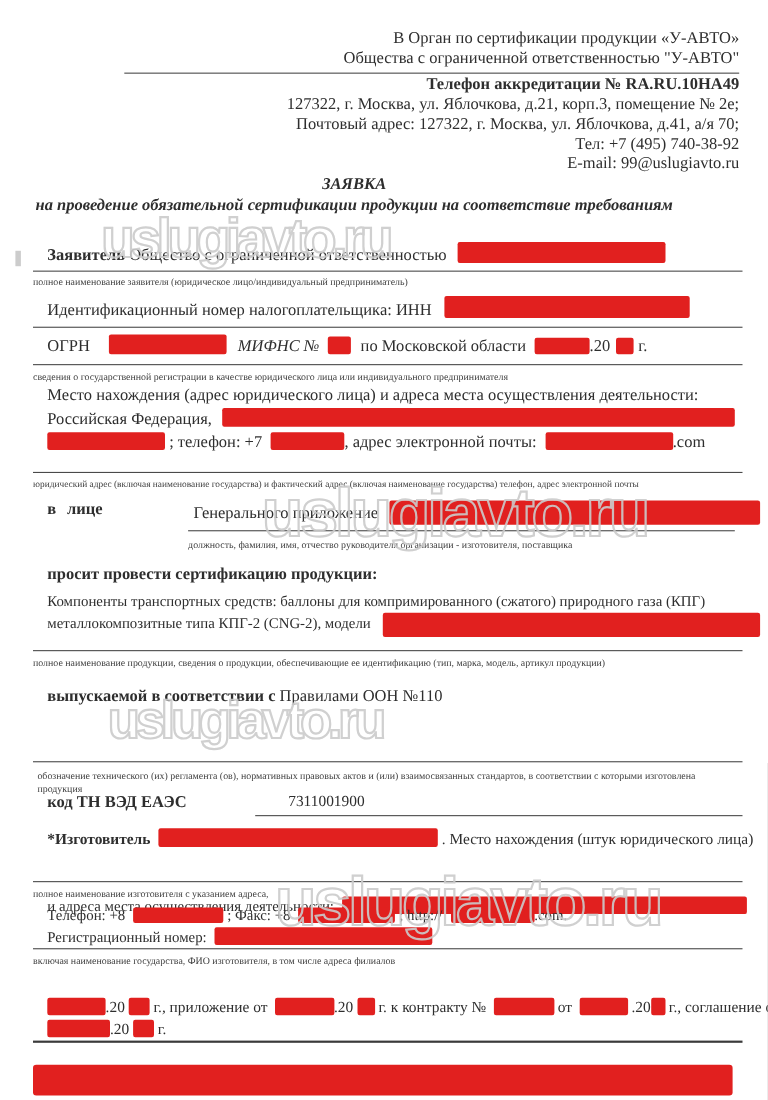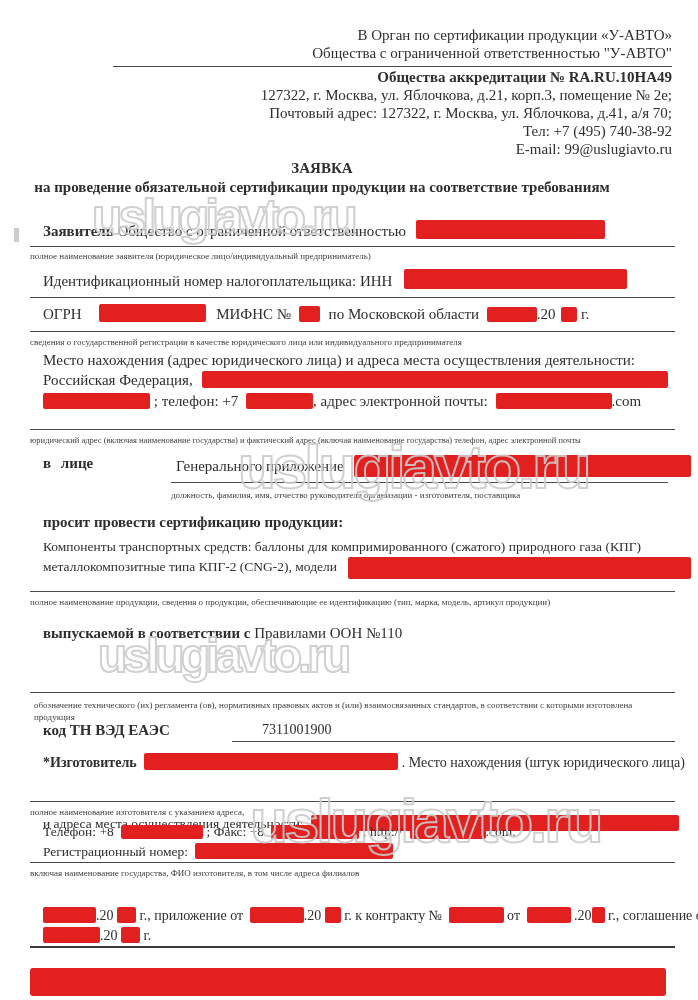--- a/index.html
+++ b/index.html
@@ -4,21 +4,21 @@
 <style>
   :root { --red:#e1201f; --ink:#2e2e2e; --rule:#4a4a4a; --wm:#cbcbcb; --bg:#ffffff; }
   html,body { margin:0; padding:0; }
   body { background:#888; }
   .page {
     position:relative; width:698px; height:1000px; margin:0 auto;
     background:var(--bg); overflow:hidden;
     font-family:"Liberation Serif", serif; color:var(--ink);
   }
   .hrow { position:absolute; right:26px; font-size:15px; white-space:nowrap; }
-  .trow { position:absolute; left:0; width:644px; text-align:center; font-weight:bold; font-size:15px; white-space:nowrap; }
+  .trow { position:absolute; left:0; width:644px; text-align:center; font-weight:bold; font-size:15px; white-space:nowrap;font-style:italic; }
   .row  { position:absolute; left:43px; font-size:15px; white-space:nowrap; }
   .sm   { font-size:13.5px; }
   .b    { font-weight:bold; }
   .cap  { position:absolute; left:30px; width:638px; font-size:9px; color:#3d3d3d; }
   .cap2 { font-size:8.5px; }
   .rule { position:absolute; border-top:1px solid var(--rule); height:0; }
   .rule.dark { border-top:2px solid #3a3a3a; }
   .red  { display:inline-block; background:var(--red); border-radius:2px; vertical-align:-3px; }
   .redabs { position:absolute; background:var(--red); border-radius:3px; }
   .wm {
@@ -29,21 +29,21 @@
   .artifact { position:absolute; background:#9a9a9a; }
 </style>
 </head>
 <body>
 
 <div class="page">
 
   <div class="hrow" style="top:27px">В Орган по сертификации продукции «У-АВТО»</div>
   <div class="hrow" style="top:45px">Общества с ограниченной ответственностью "У-АВТО"</div>
   <div class="rule" style="top:66px; left:113px; width:559px;"></div>
-  <div class="hrow b" style="top:69px">Общества аккредитации № RA.RU.10НА49</div>
+  <div class="hrow b" style="top:69px">Телефон аккредитации № RA.RU.10НА49</div>
   <div class="hrow" style="top:87px">127322, г. Москва, ул. Яблочкова, д.21, корп.3, помещение № 2е;</div>
   <div class="hrow" style="top:105px">Почтовый адрес: 127322, г. Москва, ул. Яблочкова, д.41, а/я 70;</div>
   <div class="hrow" style="top:123px">Тел: +7 (495) 740-38-92</div>
   <div class="hrow" style="top:141px">E-mail: 99@uslugiavto.ru</div>
 
   <div class="trow" style="top:160px">ЗАЯВКА</div>
   <div class="trow" style="top:179px">на проведение обязательной сертификации продукции на соответствие требованиям</div>
 
   <div class="row" style="top:220px">
     <span class="b">Заявитель</span>
@@ -55,21 +55,21 @@
 
   <div class="row" style="top:269px">
     <span>Идентификационный номер налогоплательщика: ИНН</span>
     <span class="red" style="width:223px;height:20px;margin-left:8px;"></span>
   </div>
   <div class="rule" style="top:297px; left:30px; width:645px;"></div>
 
   <div class="row" style="top:304px">
     <span>ОГРН</span>
     <span class="red" style="width:107px;height:18px;margin-left:14px;"></span>
-    <span style="margin-left:6px;">МИФНС №</span>
+    <span style="margin-left:6px;font-style:italic;">МИФНС №</span>
     <span class="red" style="width:21px;height:16px;margin-left:4px;"></span>
     <span style="margin-left:5px;">по Московской области</span>
     <span class="red" style="width:50px;height:15px;margin-left:4px;"></span><span>.20</span>
     <span class="red" style="width:16px;height:15px;margin-left:2px;"></span>
     <span>г.</span>
   </div>
   <div class="rule" style="top:331px; left:30px; width:645px;"></div>
   <div class="cap" style="top:337px">сведения о государственной регистрации в качестве юридического лица или индивидуального предпринимателя</div>
 
   <div class="row" style="top:352px">Место нахождения (адрес юридического лица) и адреса места осуществления деятельности:</div>

